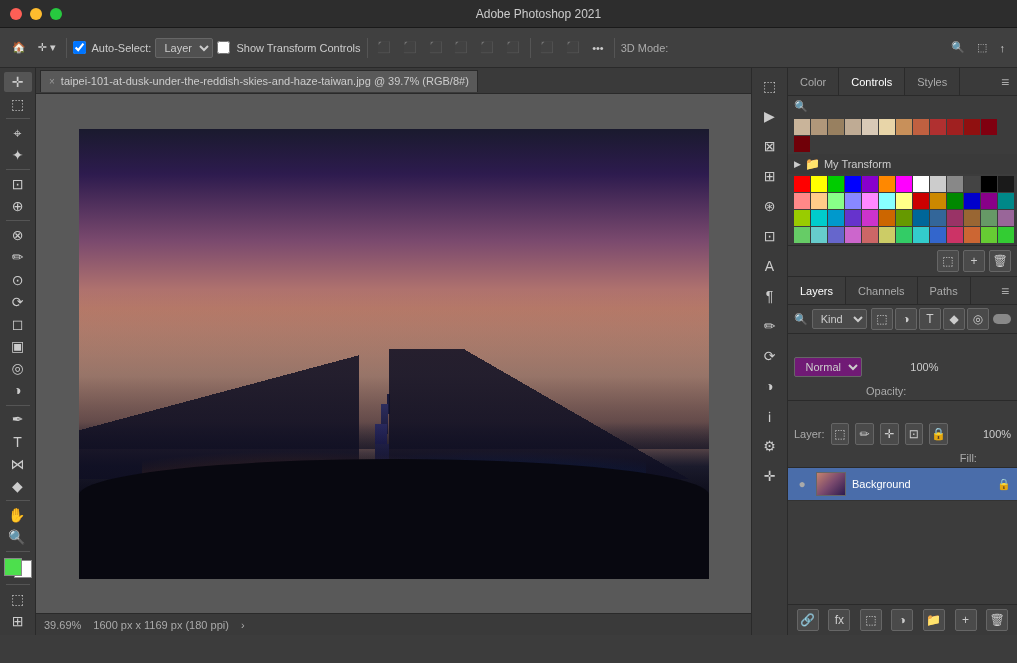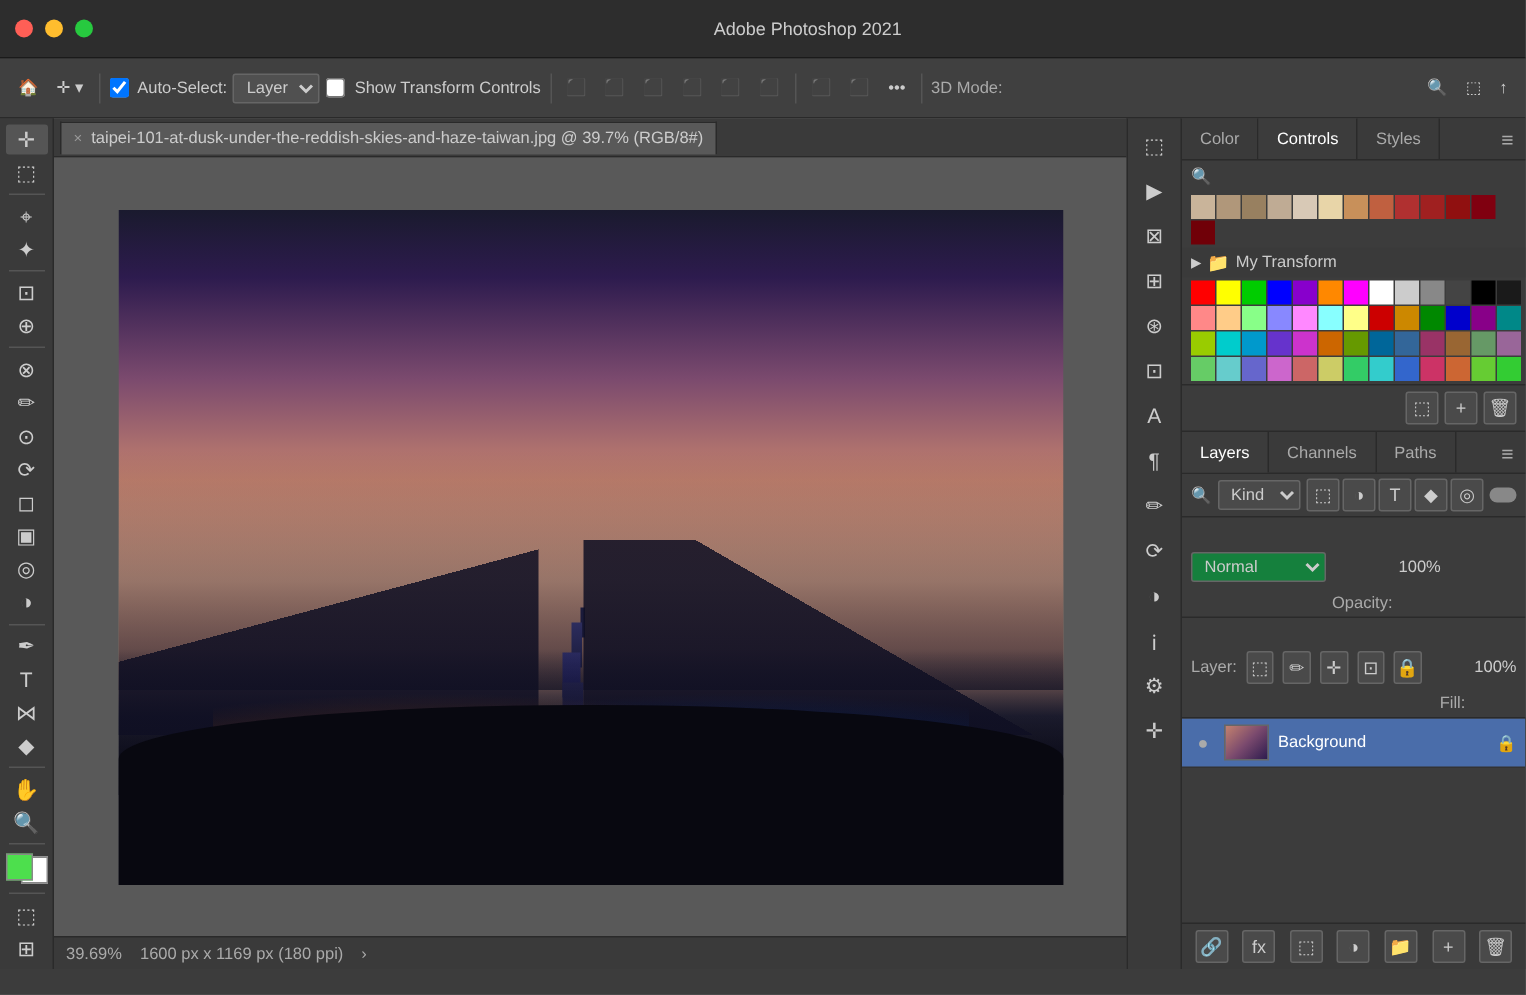--- a/index.html
+++ b/index.html
@@ -1,20 +1,20 @@
 <!DOCTYPE html>
 <html><head>
   <meta charset="utf-8">
   <style>
     * { margin: 0; padding: 0; box-sizing: border-box; }
     body { width: 1017px; height: 663px; background: #3c3c3c; font-family: -apple-system, 'Helvetica Neue', Arial, sans-serif; font-size: 11px; color: #ccc; overflow: hidden; }
 
     
     #titlebar {
-      height: 39px;
+      height: 28px;
       background: #2d2d2d;
       display: flex;
       align-items: center;
       padding: 0 10px;
       gap: 8px;
       border-bottom: 1px solid #1a1a1a;
     }
     .traffic-light { width: 12px; height: 12px; border-radius: 50%; }
     .tl-red { background: #ff5f56; }
     .tl-yellow { background: #ffbd2e; }
@@ -322,27 +322,28 @@
       gap: 2px;
     }
     .layers-blend-bar {
       display: flex;
       align-items: center;
       padding: 3px 6px;
       gap: 4px;
       border-bottom: 1px solid #2a2a2a;
     }
     .blend-select {
-      background: #15803d;
+      background: #701a75;
       border: 1px solid #666;
       color: #ccc;
       font-size: 11px;
       padding: 2px 4px;
-      width: 90px;
+      width: 68px;
       border-radius: 2px;
+      text-align: right;
     }
     .opacity-label { color: #aaa; font-size: 11px; margin-top: 48px; }
     .opacity-value { font-size: 11px; color: #ccc; }
     .layers-lock-bar {
       display: flex;
       align-items: center;
       padding: 3px 6px;
       gap: 6px;
       border-bottom: 1px solid #2a2a2a;
       font-size: 11px;

